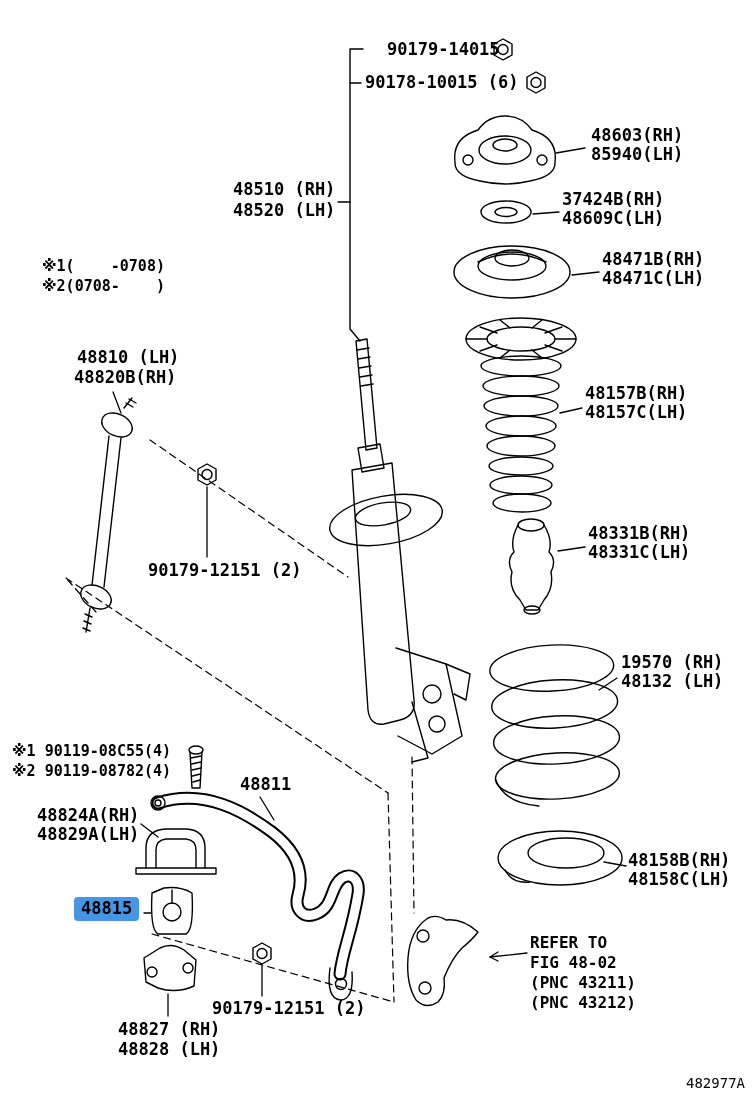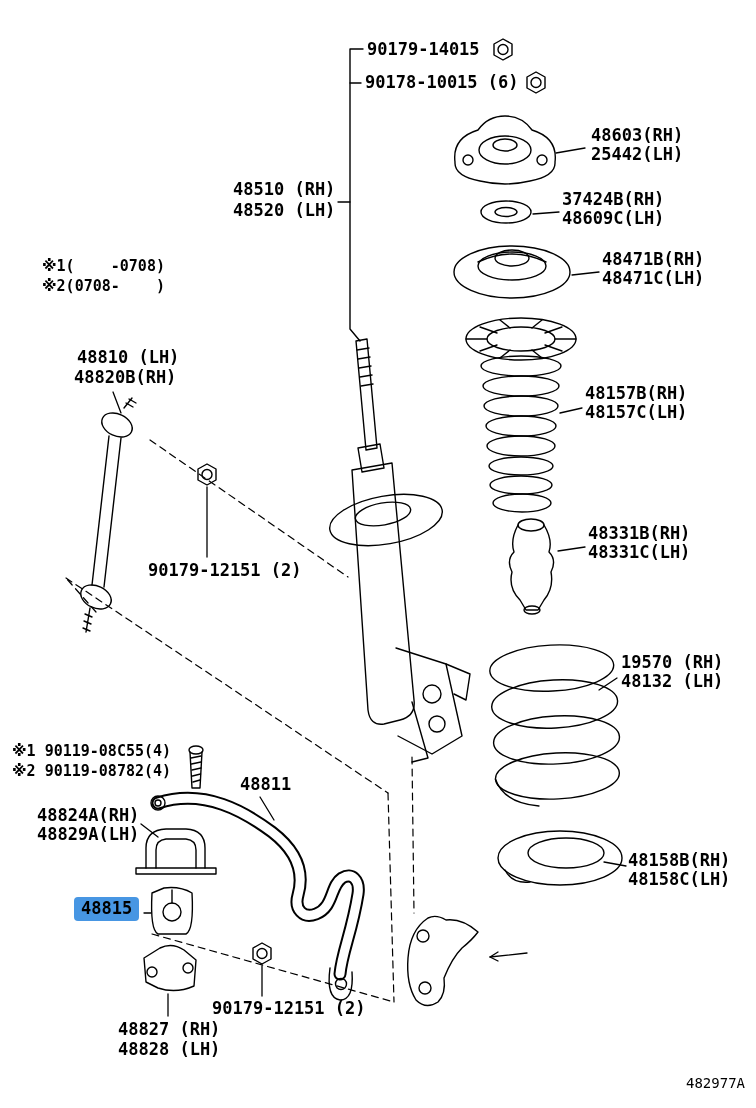--- a/index.html
+++ b/index.html
@@ -192,25 +192,25 @@
         <path d="M262 966 V996"></path>
         <path d="M168 994 V1016"></path>
         <path d="M260 797 L274 820"></path>
         <path d="M141 824 L158 837"></path>
         <path d="M144 913 H151"></path>
         <path d="M113 392 L121 413"></path>
       </g>
     </g>
   </svg>
 
-  <div class="lbl" style="left:367px;top:40px">90179-14015</div>
+  <div class="lbl" style="left:387px;top:40px">90179-14015</div>
   <div class="lbl" style="left:365px;top:73px">90178-10015 (6)</div>
 
   <div class="lbl" style="left:591px;top:126px">48603(RH)</div>
-  <div class="lbl" style="left:591px;top:145px">25442(LH)</div>
+  <div class="lbl" style="left:591px;top:145px">85940(LH)</div>
 
   <div class="lbl" style="left:233px;top:180px">48510 (RH)</div>
   <div class="lbl" style="left:233px;top:201px">48520 (LH)</div>
 
   <div class="lbl" style="left:562px;top:190px">37424B(RH)</div>
   <div class="lbl" style="left:562px;top:209px">48609C(LH)</div>
 
   <div class="lbl" style="left:602px;top:250px">48471B(RH)</div>
   <div class="lbl" style="left:602px;top:269px">48471C(LH)</div>
 
@@ -237,20 +237,26 @@
   <div class="lbl" style="left:240px;top:775px">48811</div>
 
   <div class="lbl" style="left:37px;top:806px">48824A(RH)</div>
   <div class="lbl" style="left:37px;top:825px">48829A(LH)</div>
 
   <div class="lbl highlight" style="left:74px;top:897px">48815</div>
 
   <div class="lbl" style="left:628px;top:851px">48158B(RH)</div>
   <div class="lbl" style="left:628px;top:870px">48158C(LH)</div>
 
+  <div class="refblock" style="position:absolute;left:530px;top:933px">
+    <div>REFER TO</div>
+    <div>FIG 48-02</div>
+    <div>(PNC 43211)</div>
+    <div>(PNC 43212)</div>
+  </div>
 
   <div class="lbl" style="left:212px;top:999px">90179-12151 (2)</div>
 
   <div class="lbl" style="left:118px;top:1020px">48827 (RH)</div>
   <div class="lbl" style="left:118px;top:1040px">48828 (LH)</div>
 
   <div class="lbl fig" style="left:686px;top:1074px">482977A</div>
 </div>
 
 </body></html>

